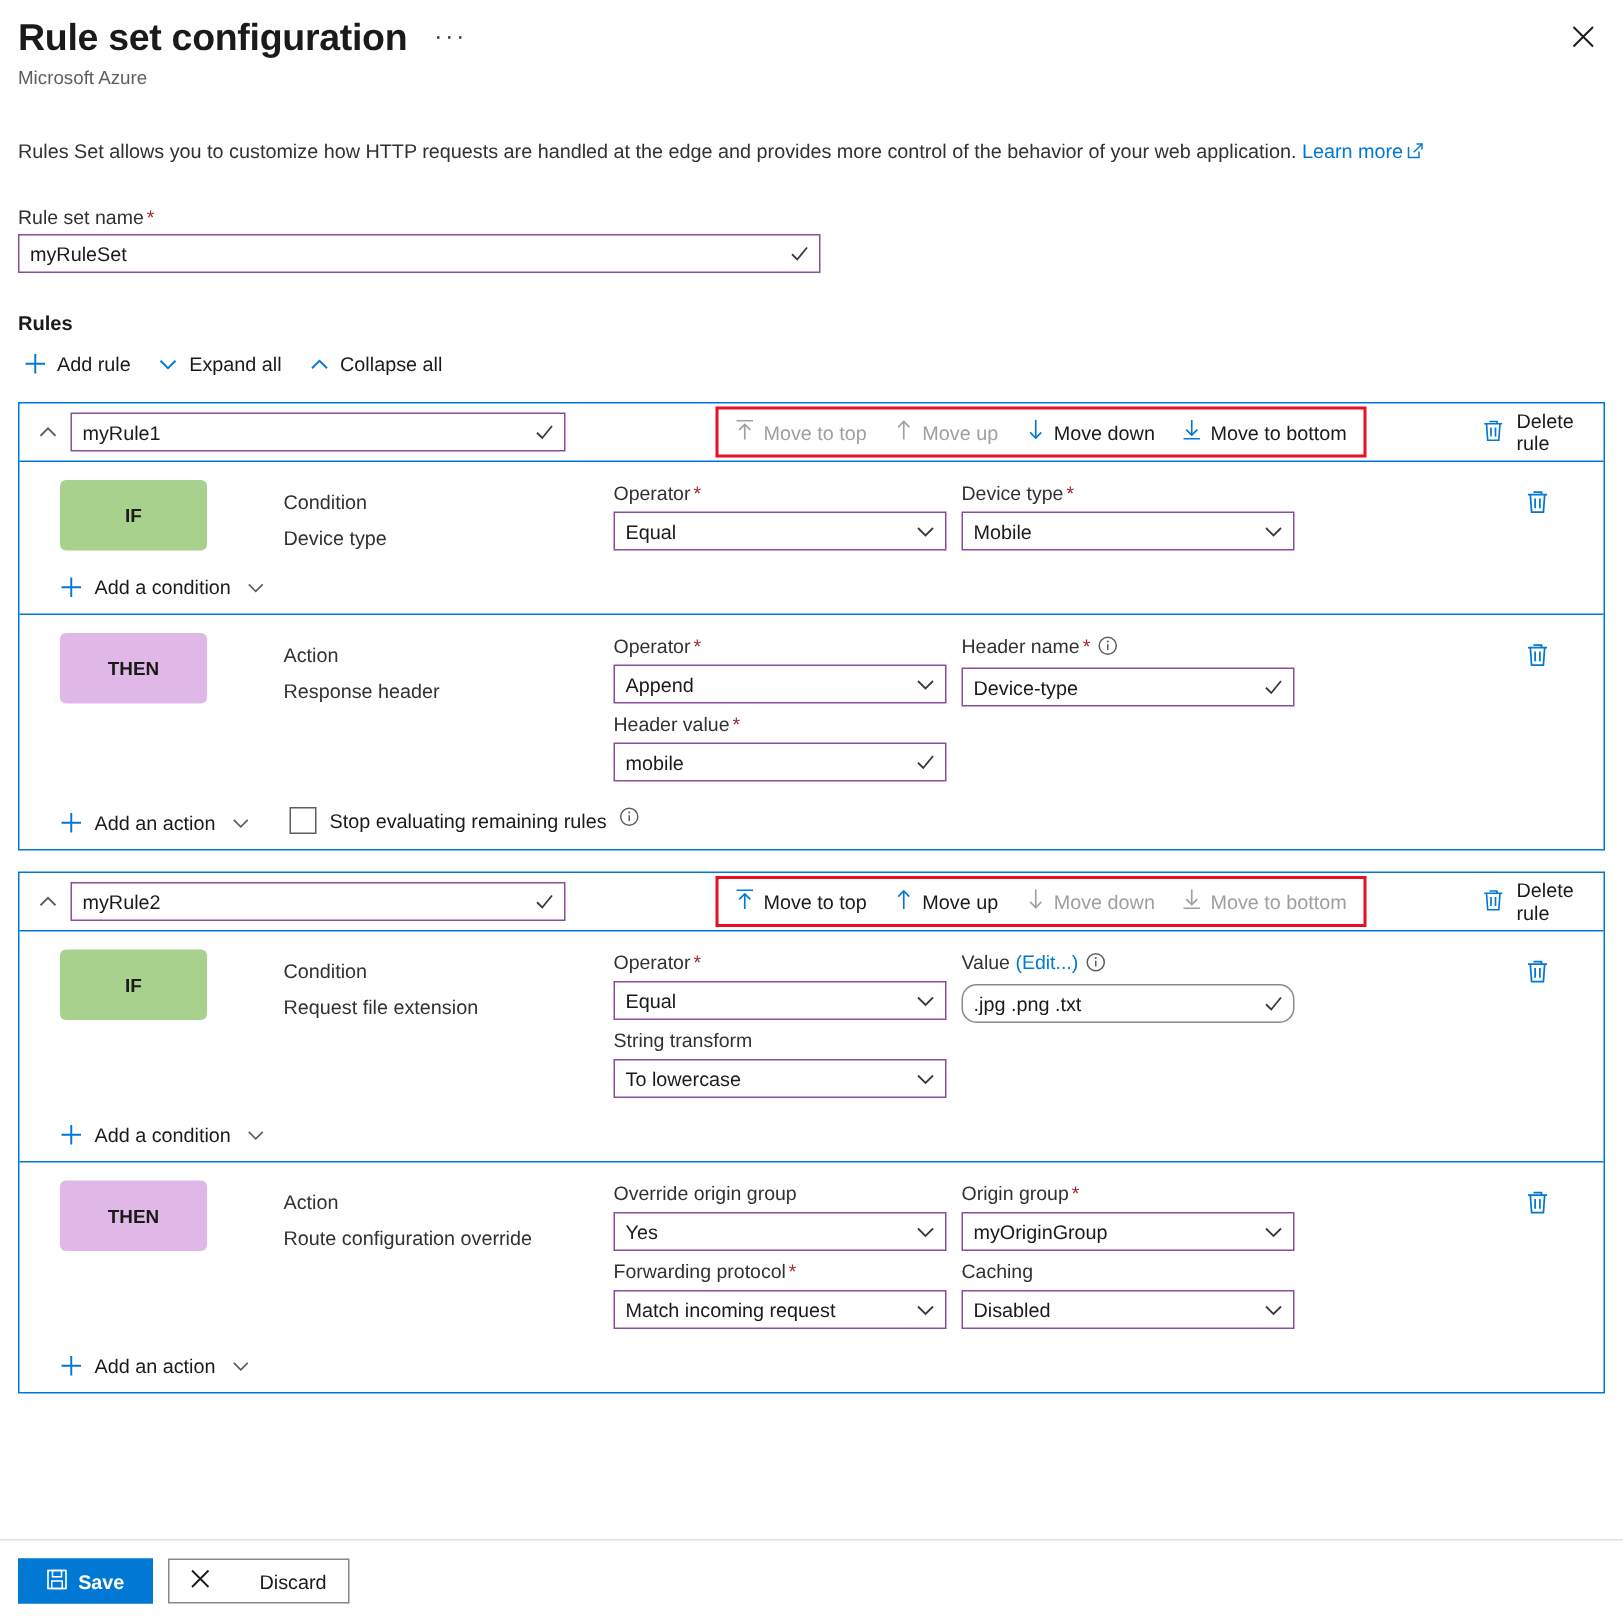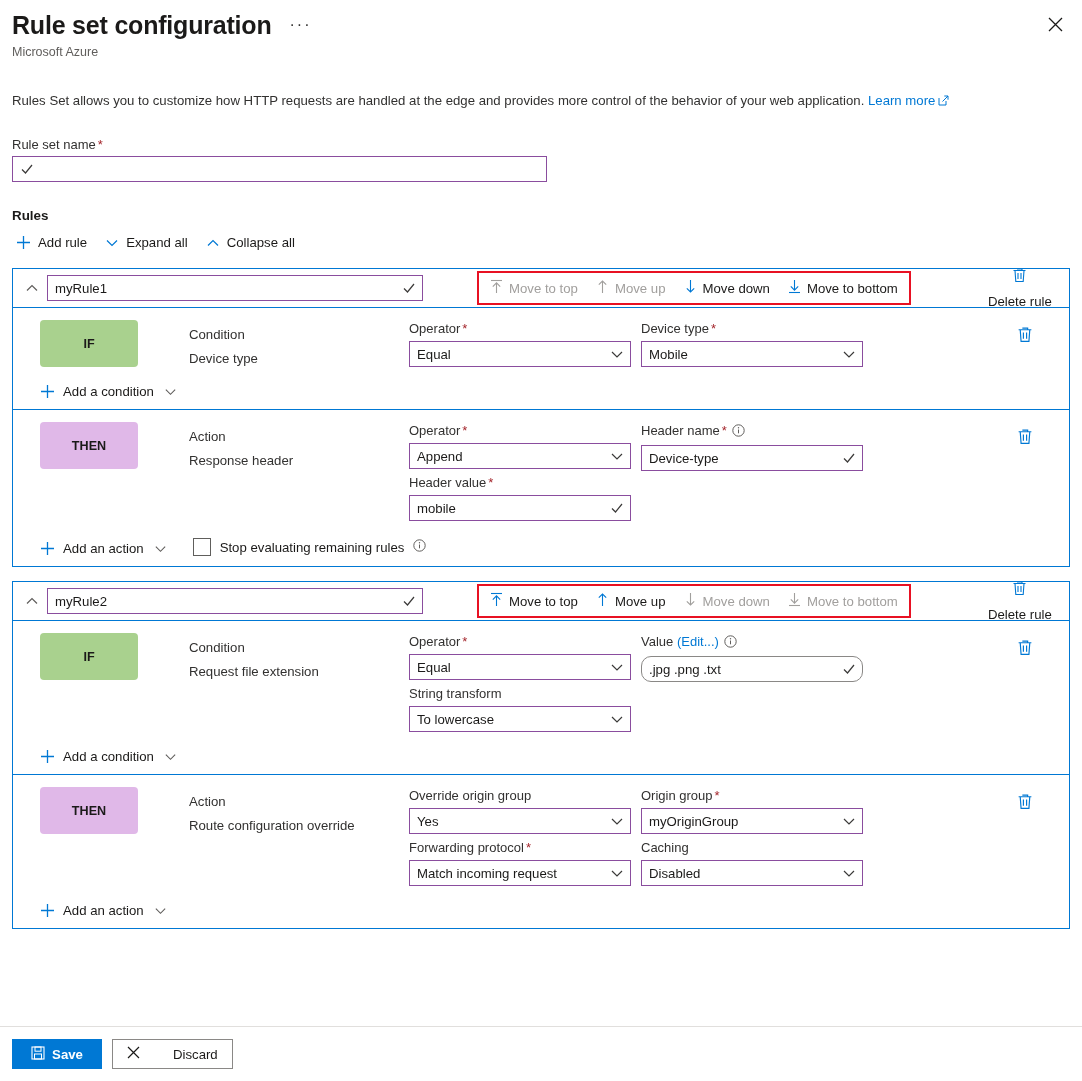--- a/index.html
+++ b/index.html
@@ -70,37 +70,37 @@
 
   
   .rule-card {
     margin: 14px 12px 0 12px; border: 1px solid #0078d4; background: #fff;
   }
   .rule-head {
     display: flex; align-items: center; height: 38px;
     padding-left: 12px; position: relative;
   }
   .chev { color: #605e5c; width: 22px; display: flex; align-items: center; cursor: pointer; }
-  .rule-name { width: 376px; }
+  .rule-name { width: 330px; }
   .move-group {
     display: flex; align-items: center; position: absolute;
     left: 464px; top: 2px; height: 34px;
     border: 2px solid #e81123; padding: 0 2px;
   }
   .move-btn {
     display: flex; align-items: center; gap: 6px; font-size: 13.2px;
     padding: 3px 9px; cursor: pointer; white-space: nowrap;
   }
   .move-btn.on { color: #1b1a19; }
   .move-btn.on .gl { color: #0078d4; }
   .move-btn.off { color: #a19f9d; cursor: default; }
   .move-btn.off .gl { color: #a19f9d; }
   .delete-rule {
     position: absolute; left: 975px; display: flex; align-items: center;
-    gap: 8px; font-size: 13.2px; color: #1b1a19; cursor: pointer; flex-direction: column;
+    gap: 8px; font-size: 13.2px; color: #1b1a19; cursor: pointer;
   }
 
   
   .rule-sec { border-top: 1px solid #0078d4; padding: 12px 0 10px 0; position: relative; }
   .sec-row { display: flex; align-items: flex-start; padding-left: 27px; }
   .badge {
     width: 98px; height: 47px; border-radius: 4px;
     display: flex; align-items: center; justify-content: center;
     font-size: 12.6px; font-weight: 700; color: #1b1a19; flex: none;
   }
@@ -176,20 +176,21 @@
           <path d="M4.5,6.5 L10,1" stroke="#0078d4" stroke-width="1" fill="none"></path>
           <path d="M6.3,1 L10,1 L10,4.7" stroke="#0078d4" stroke-width="1" fill="none"></path>
         </svg></span>
   </div>
 
   <div class="rsname-wrap">
     <div class="field-label">
       <span>Rule set name</span><span class="req">*</span>
     </div>
     <div class="txtbox rsname">
+      <span class="val">myRuleSet</span>
       <span class="aff">
         <svg width="14" height="14" viewBox="0 0 14 14">
             <path d="M2,7.5 L5.5,11 L12,3" stroke="#3b3a39" stroke-width="1.2" fill="none"></path>
           </svg>
       </span>
     </div>
   </div>
 
   <div class="rules-h">Rules</div>
   <div class="toolbar">

